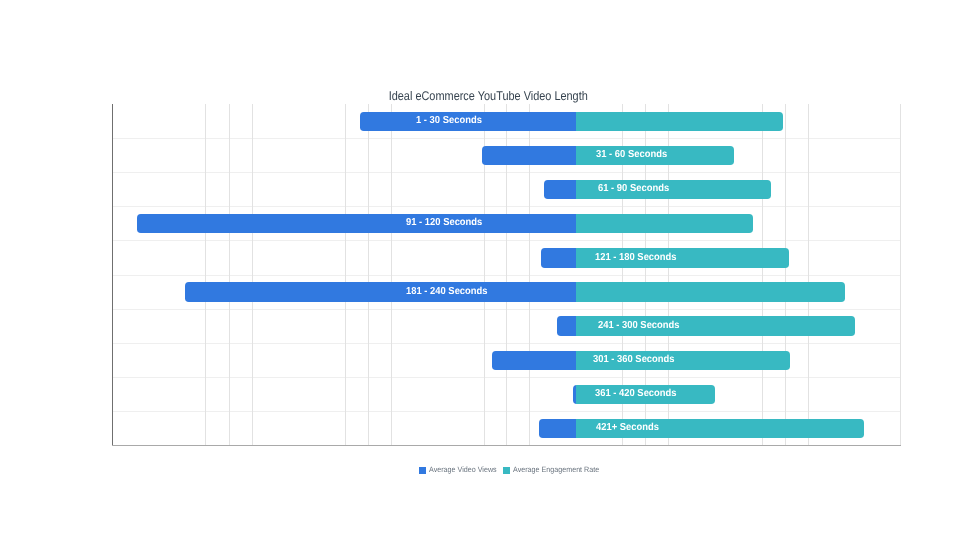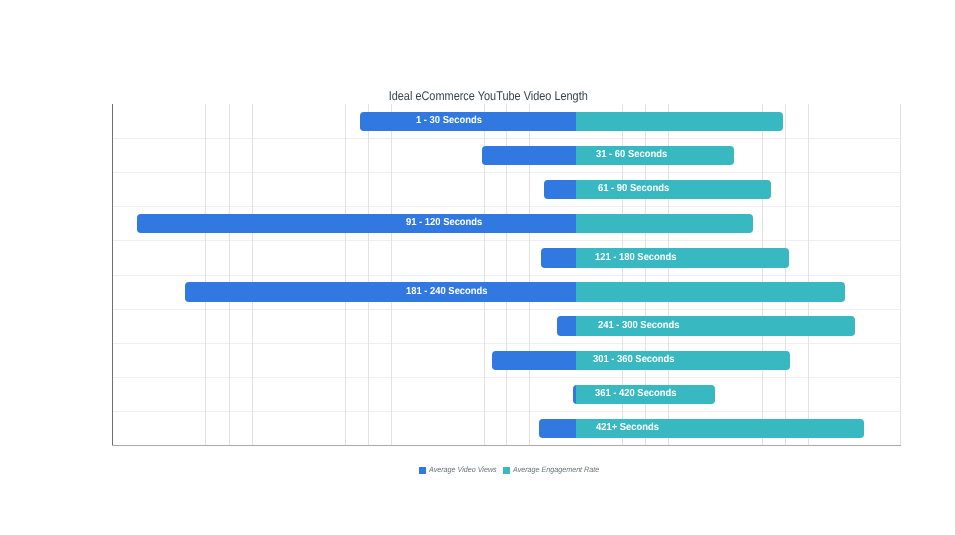--- a/index.html
+++ b/index.html
@@ -19,21 +19,21 @@
   .axis-left{position:absolute;left:0;top:0;bottom:0;width:1px;background:#6f6f6f;}
   .axis-bottom{position:absolute;left:0;right:0;bottom:0;height:1px;background:#a9a9a9;}
 
   .bar{position:absolute;height:19.4px;border-radius:3.8px;overflow:hidden;}
   .seg{position:absolute;top:0;bottom:0;}
   .seg-neg{left:0;background:#3179e0;}
   .seg-pos{right:0;background:#38b9c2;}
   .bar-label{position:absolute;font-size:10.1px;line-height:10px;font-weight:bold;color:#ffffff;
     white-space:nowrap;transform:scaleX(0.932);transform-origin:left center;}
 
-  #legend{position:absolute;left:0;top:0;width:955px;height:535px;pointer-events:none;font-style:italic;}
+  #legend{position:absolute;left:0;top:0;width:955px;height:535px;pointer-events:none;}
   .legend-item{position:absolute;}
   .legend-swatch{position:absolute;width:6.9px;height:7.2px;}
   .legend-text{position:absolute;font-size:7.8px;line-height:8px;color:#69737e;white-space:nowrap;
     transform:scaleX(0.918);transform-origin:left top;}
 
   #logo{position:absolute;left:793px;top:483px;width:102px;height:32px;}
   #logo svg{display:block;}
   .logo-word{position:absolute;left:30.2px;top:1.6px;font-size:22.2px;line-height:22px;
     font-weight:normal;color:#264a66;letter-spacing:0.5px;
     transform:scaleX(0.94);transform-origin:left top;}

